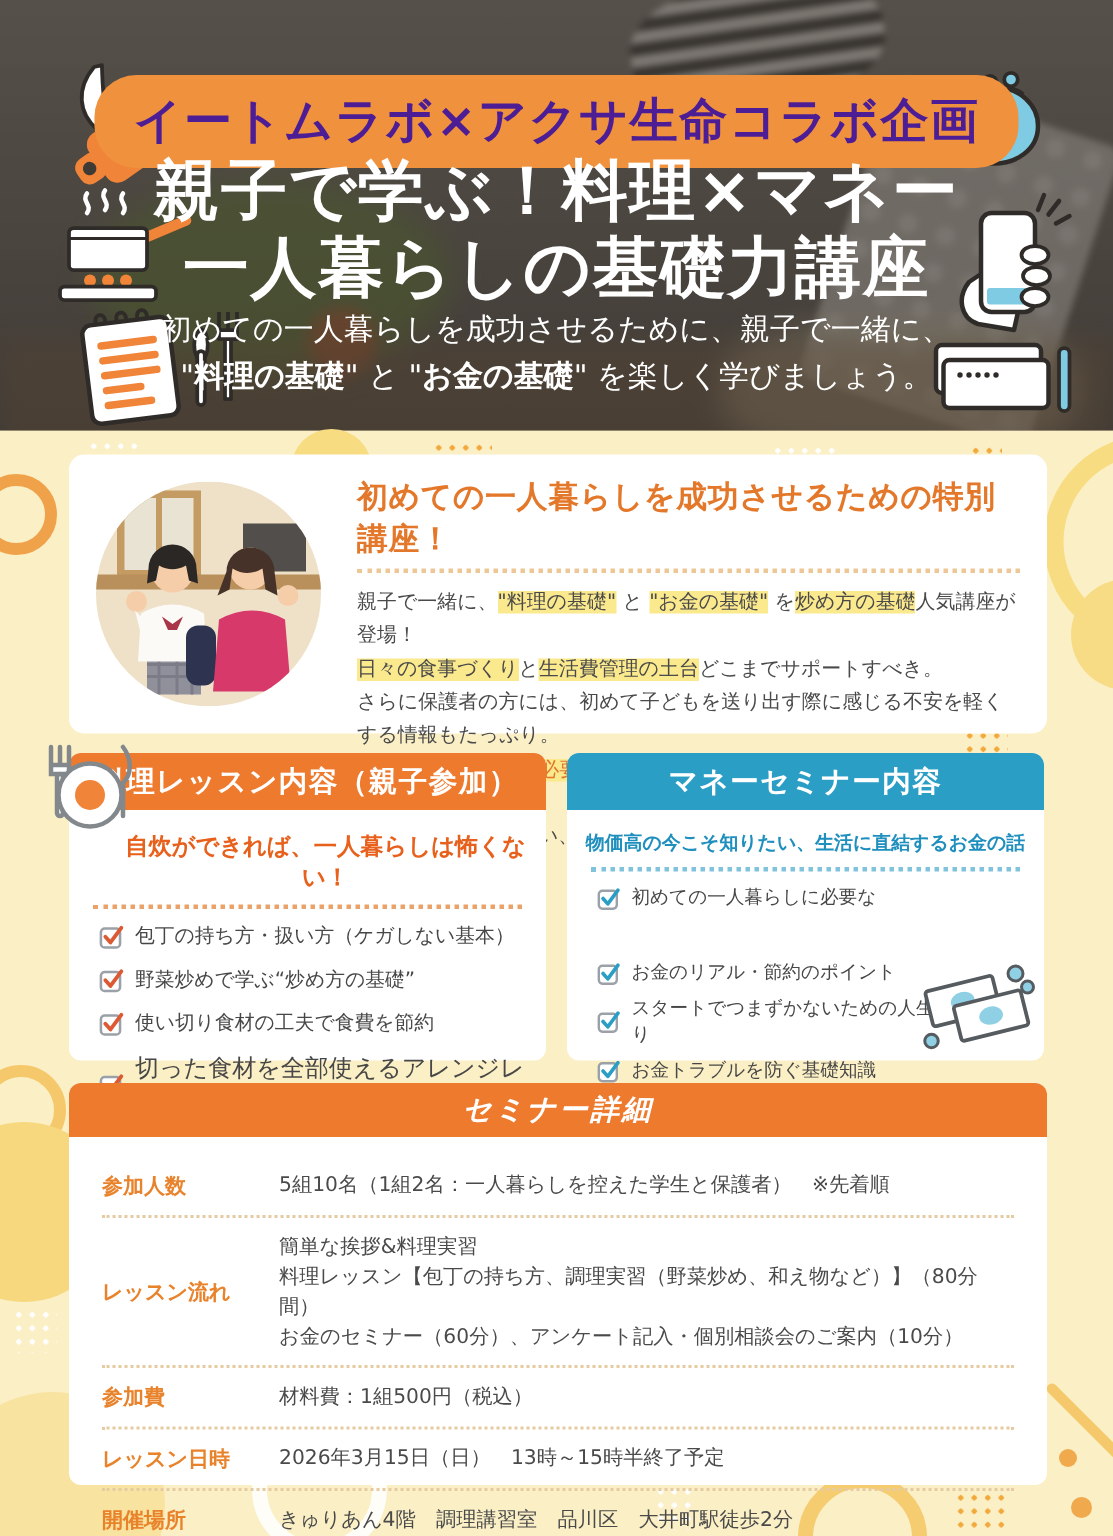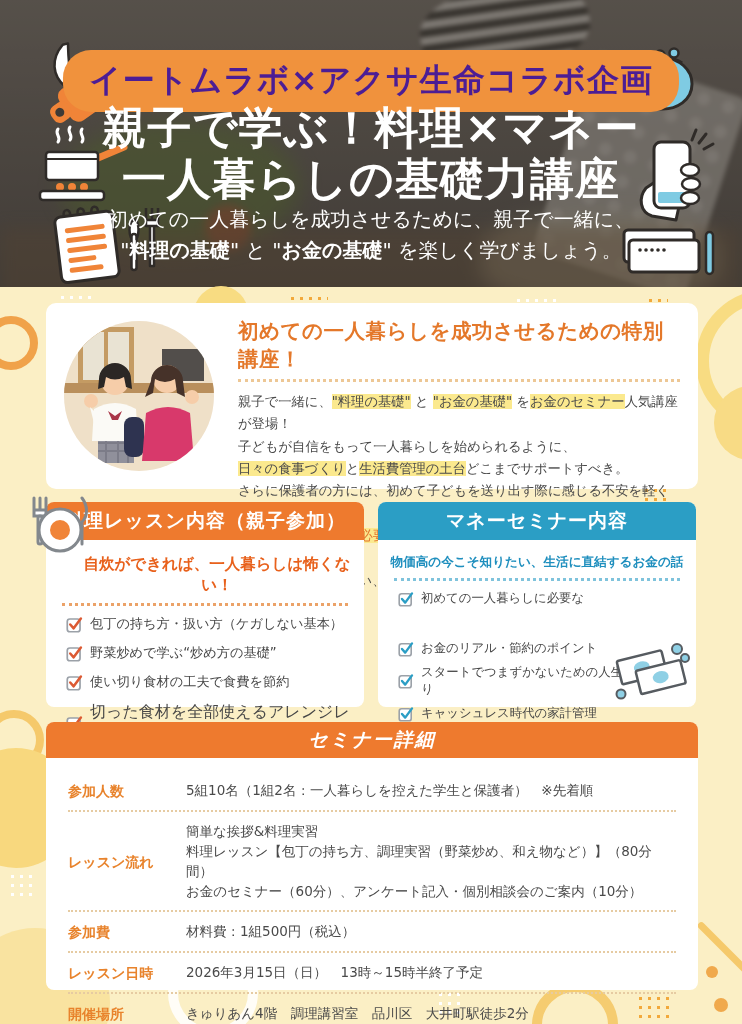--- a/index.html
+++ b/index.html
@@ -210,22 +210,21 @@
         <path d="M82 92 Q104 80 126 92 L130 140 L78 140 Z" fill="#D8396B"></path>
         <circle cx="128" cy="76" r="7" fill="#F6CDA9"></circle>
         <circle cx="103" cy="58" r="14" fill="#F6CDA9"></circle>
         <path d="M87 60 a16 16 0 0 1 32 0 l2 16 l-8 -4 l-2 -14 q-10 6 -20 0 l-2 14 l-8 4 Z" fill="#463229"></path>
       </svg>
     </div>
     <div class="intro-content">
       <div class="intro-heading">初めての一人暮らしを成功させるための特別講座！</div>
       <div class="intro-divider"></div>
       <div class="intro-text">
-        <div><span>親子で一緒に、</span><span class="hl">"料理の基礎"</span><span> と </span><span class="hl">"お金の基礎"</span><span> を</span><span class="hl">お金のセミナー</span><span>人気講座が登場！</span></div>
-        <div><span>子どもが自信をもって一人暮らしを始められるように、</span></div>
+        <div><span>親子で一緒に、</span><span class="hl">"料理の基礎"</span><span> と </span><span class="hl">"お金の基礎"</span><span> を</span><span class="hl">炒め方の基礎</span><span>人気講座が登場！</span></div>
         <div><span class="hl">日々の食事づくり</span><span>と</span><span class="hl">生活費管理の土台</span><span>どこまでサポートすべき。</span></div>
         <div><span>さらに保護者の方には、初めて子どもを送り出す際に感じる不安を軽くする情報もたっぷり。</span></div>
         <div><span class="hlo">生活費はどれくらい必要?どこまでサポートすべき?自炊力は身につく?</span><span>といった</span></div>
         <div><span>疑問や心配に寄り添い、親子で前向きに</span><span class="hl">一人暮らしの準備ができる安心の内容</span><span>です。</span></div>
       </div>
     </div>
   </div>
 
   <div class="card col-card" style="left:46px;">
     <div class="col-head" style="background:#EE7A2E;">料理レッスン内容（親子参加）</div>
@@ -291,27 +290,20 @@
           </svg>
         <span>お金のリアル・節約のポイント</span>
       </div>
       <div class="check-item" style="font-size:12.4px;margin-bottom:7px;">
         <svg width="16" height="16" viewBox="0 0 20 20">
             <rect x="1.5" y="3.5" width="15" height="15" rx="3" fill="#FFF" stroke="#9BA1A8" stroke-width="2"></rect>
             <path d="M5 10 L9 14.5 L17.5 3" fill="none" stroke="#2B9EC5" stroke-width="3" stroke-linecap="round" stroke-linejoin="round"></path>
           </svg>
         <span>スタートでつまずかないための人生設計づくり</span>
       </div>
-      <div class="check-item" style="font-size:12.4px;margin-bottom:7px;">
-        <svg width="16" height="16" viewBox="0 0 20 20">
-            <rect x="1.5" y="3.5" width="15" height="15" rx="3" fill="#FFF" stroke="#9BA1A8" stroke-width="2"></rect>
-            <path d="M5 10 L9 14.5 L17.5 3" fill="none" stroke="#2B9EC5" stroke-width="3" stroke-linecap="round" stroke-linejoin="round"></path>
-          </svg>
-        <span>キャッシュレス時代の家計管理</span>
-      </div>
       <div class="check-item" style="font-size:12.4px;">
         <svg width="16" height="16" viewBox="0 0 20 20">
             <rect x="1.5" y="3.5" width="15" height="15" rx="3" fill="#FFF" stroke="#9BA1A8" stroke-width="2"></rect>
             <path d="M5 10 L9 14.5 L17.5 3" fill="none" stroke="#2B9EC5" stroke-width="3" stroke-linecap="round" stroke-linejoin="round"></path>
           </svg>
         <span>お金トラブルを防ぐ基礎知識</span>
       </div>
     </div>
     <svg style="position:absolute;right:6px;bottom:6px;" width="76" height="60" viewBox="0 0 76 60">
       <g transform="rotate(-14 38 30)">

